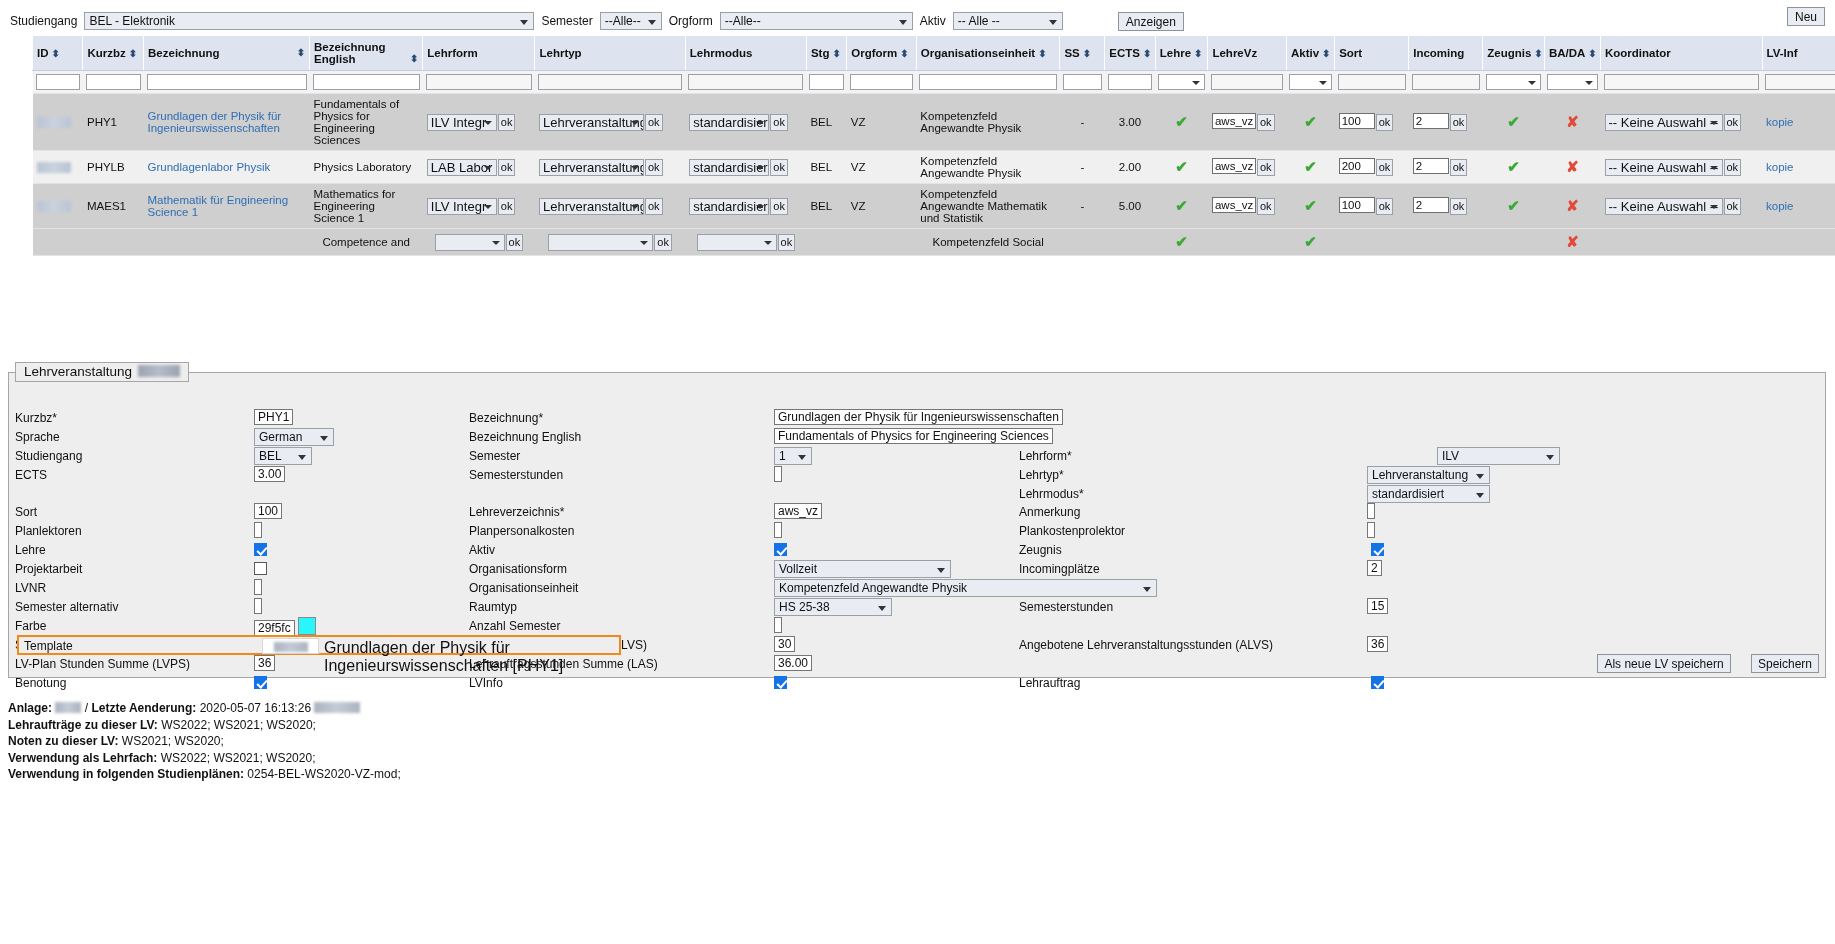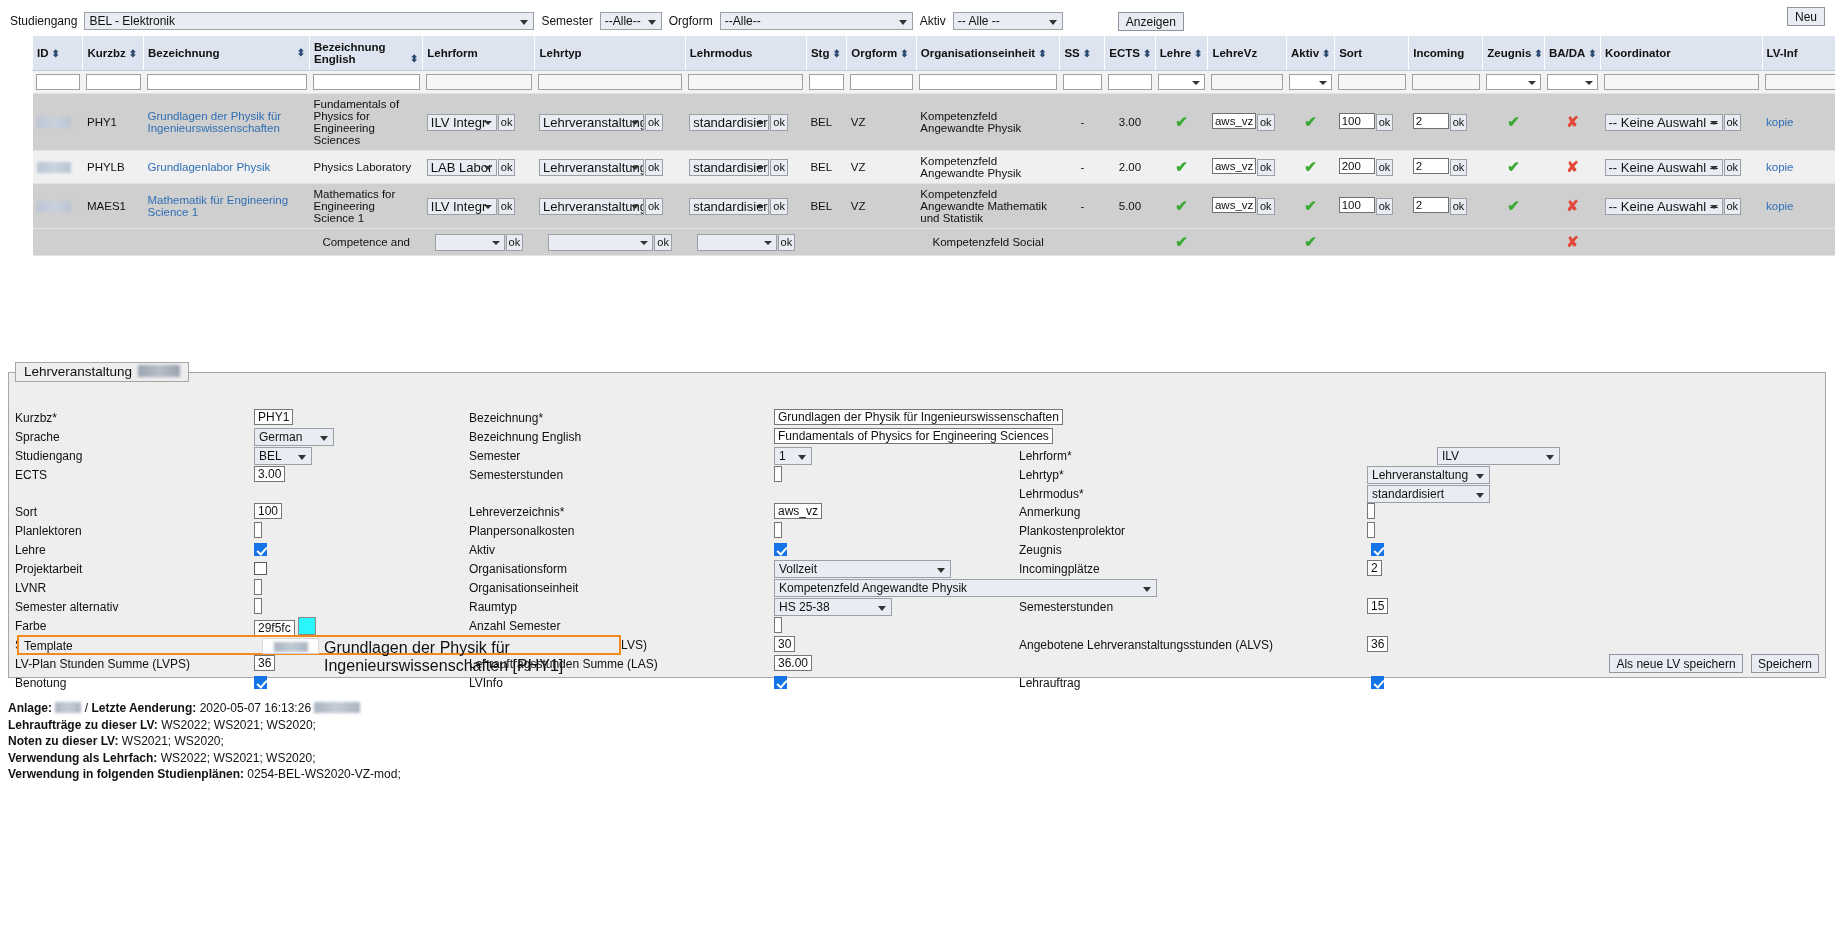--- a/index.html
+++ b/index.html
@@ -92,21 +92,21 @@
   .swatch{width:16px;height:16px;border:1px solid #8a8a8a;display:inline-block;vertical-align:-3px;}
   .tmpl-box{
     position:absolute;left:8px;top:262px;width:604px;height:20px;
     border:2px solid #f08a1d;box-sizing:border-box;background:#eeeeee;
   }
   .tmpl-box .tl{position:absolute;left:5px;top:2px;font-size:12px;}
   .tmpl-box .tv{position:absolute;left:243px;top:1px;width:57px;height:16px;background:#ffffff;border:1px solid #d8d8d8;box-sizing:border-box;}
   .tmpl-box .tv i{display:block;width:34px;height:10px;margin:3px auto 0;background:linear-gradient(90deg,#aab3c0,#c3cad4,#aab3c0);filter:blur(1.6px);}
   .tmpl-box .tt{position:absolute;left:305px;top:2px;font-size:16px;}
   .savebar{position:absolute;right:6px;bottom:4px;}
-  .savebtn{background:#e9ecf2;border:1px solid #8d949b;height:19px;line-height:18px;font-size:12px;padding:0 6px;display:inline-block;margin-left:5px;box-sizing:border-box;}
+  .savebtn{background:#e9ecf2;border:1px solid #8d949b;height:19px;line-height:18px;font-size:12px;padding:0 6px;display:inline-block;margin-left:17px;box-sizing:border-box;}
 
   
   .footer{position:absolute;left:8px;top:700px;font-size:12px;line-height:16.5px;color:#111;}
   .footer b{font-weight:bold;}
   .footer .rd2{display:inline-block;width:26px;height:11px;background:linear-gradient(90deg,#aab3c0,#c6ccd6,#aab3c0);filter:blur(1.6px);vertical-align:-1px;}
   .footer .rd3{display:inline-block;width:46px;height:11px;background:linear-gradient(90deg,#aab3c0,#c6ccd6,#aab3c0);filter:blur(1.6px);vertical-align:-1px;}
 </style>
 </head>
 <body>
 

